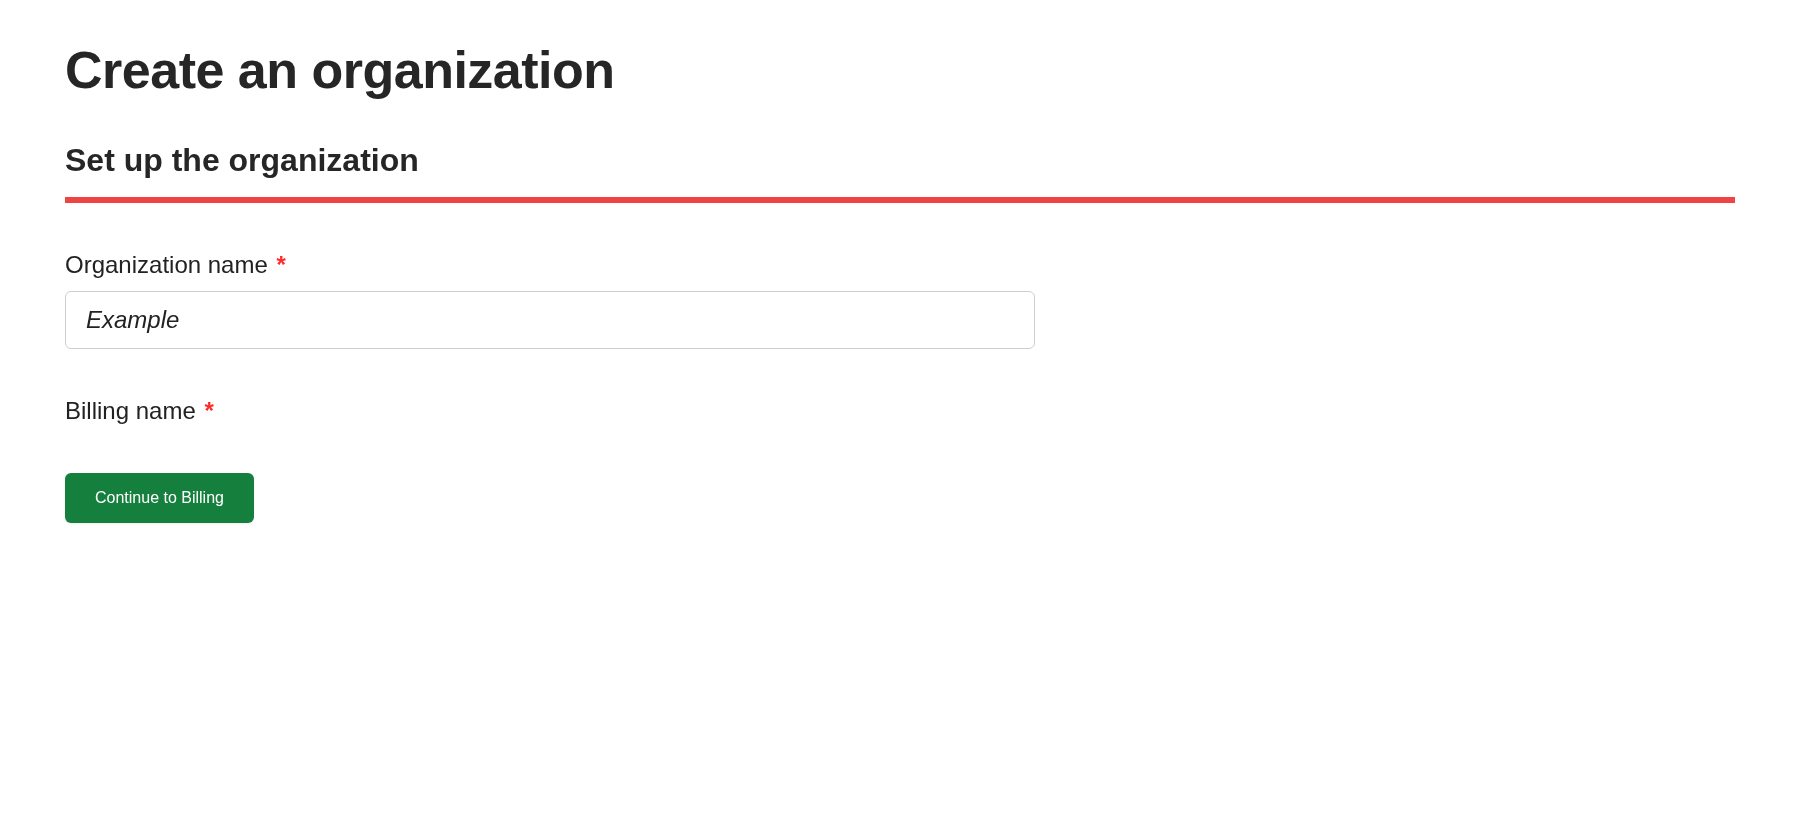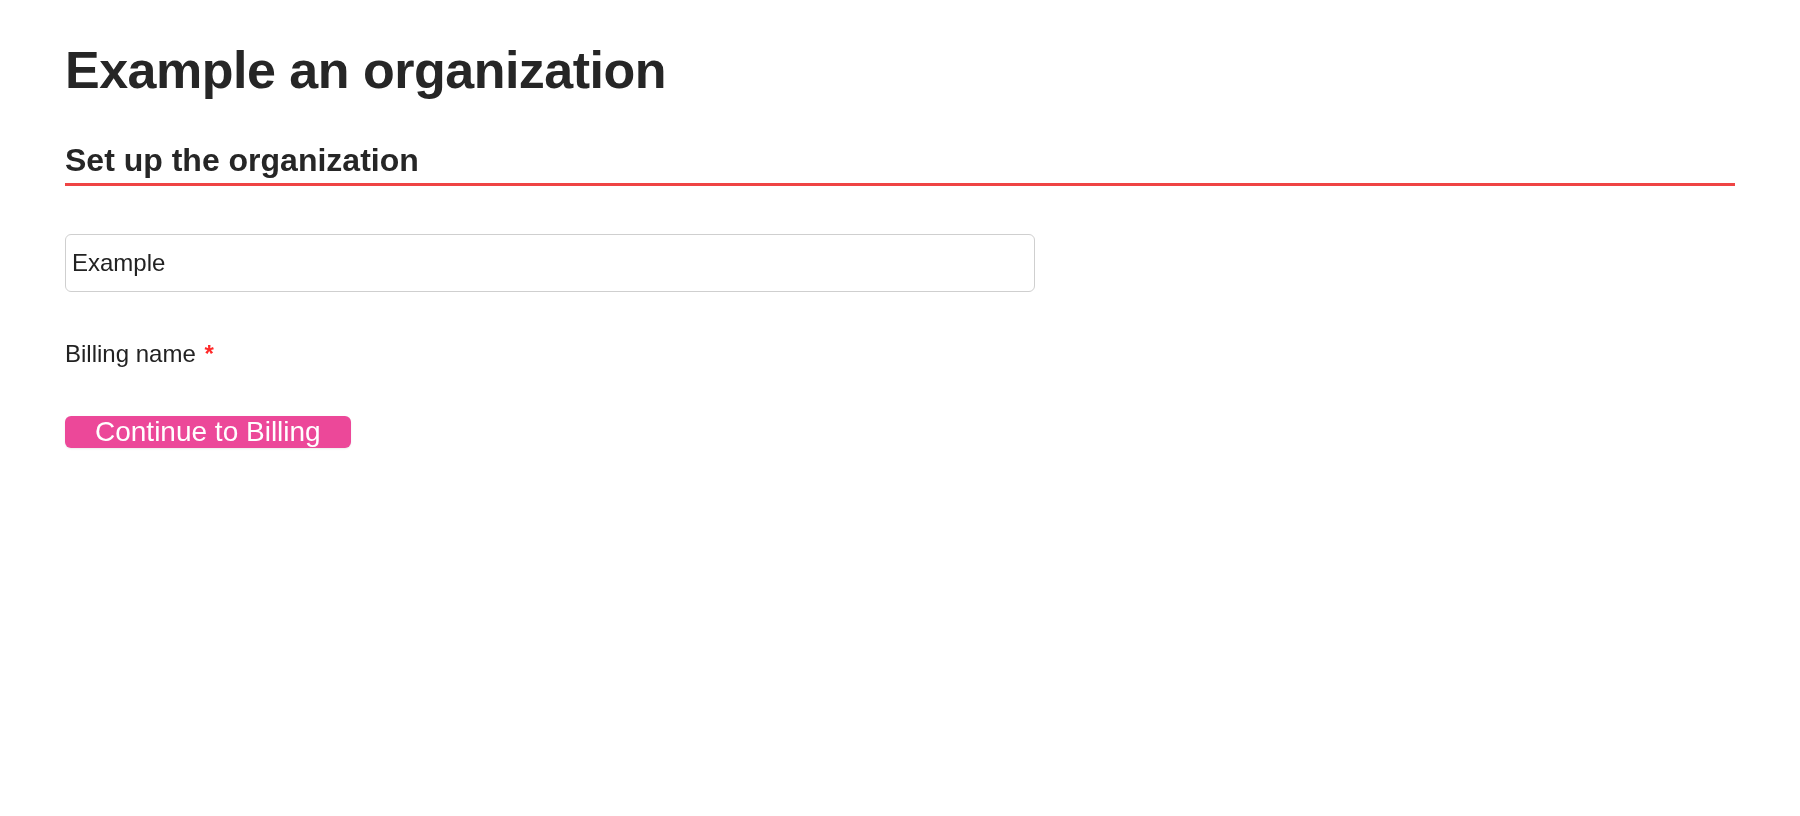--- a/index.html
+++ b/index.html
@@ -17,22 +17,22 @@
       font-size: 52px;
       font-weight: 700;
       color: #262626;
       margin-bottom: 42px;
       letter-spacing: -0.5px;
     }
     .section-title {
       font-size: 32px;
       font-weight: 700;
       color: #262626;
-      padding-bottom: 4px;
-      border-bottom: 3px solid #ef4444;
+      padding-bottom: 18px;
+      border-bottom: 6px solid #ef4444;
       margin-bottom: 48px;
     }
     .form-group {
       margin-bottom: 48px;
     }
     .form-label {
       display: block;
       font-size: 24px;
       font-weight: 400;
       color: #222;
@@ -41,51 +41,56 @@
     .required {
       color: #ff2a2a;
       font-weight: 600;
       margin-left: 2px;
     }
     .text-input {
       width: 970px;
       max-width: 100%;
       font-size: 24px;
       color: #222;
-      padding: 14px 6px;
+      padding: 14px 20px;
       border: 1px solid #cfcfcf;
       border-radius: 6px;
       background: #fff;
       outline: none;
       font-family: inherit;
+      font-style: italic;
     }
     .primary-button {
       display: inline-block;
-      background: #ec4899;
+      background: #15803d;
       color: #ffffff;
-      font-size: 28px;
+      font-size: 16px;
       font-weight: 400;
-      padding: 0 30px;
+      padding: 16px 30px;
       border: none;
       border-radius: 6px;
       cursor: pointer;
       font-family: inherit;
       box-shadow: 0 1px 2px rgba(0,0,0,0.08);
     }
   </style>
 </head>
 <body>
 
 
 
-<h1 class="page-title">Example an organization</h1>
+<h1 class="page-title">Create an organization</h1>
 
 <h2 class="section-title">Set up the organization</h2>
 
 <div class="form-group">
+  <label class="form-label">
+    <span>Organization name</span>
+    <span class="required">*</span>
+  </label>
   <input type="text" class="text-input" value="Example" style="">
 </div>
 
 <div class="form-group">
   <label class="form-label">
     <span>Billing name</span>
     <span class="required">*</span>
   </label>
 </div>
 

